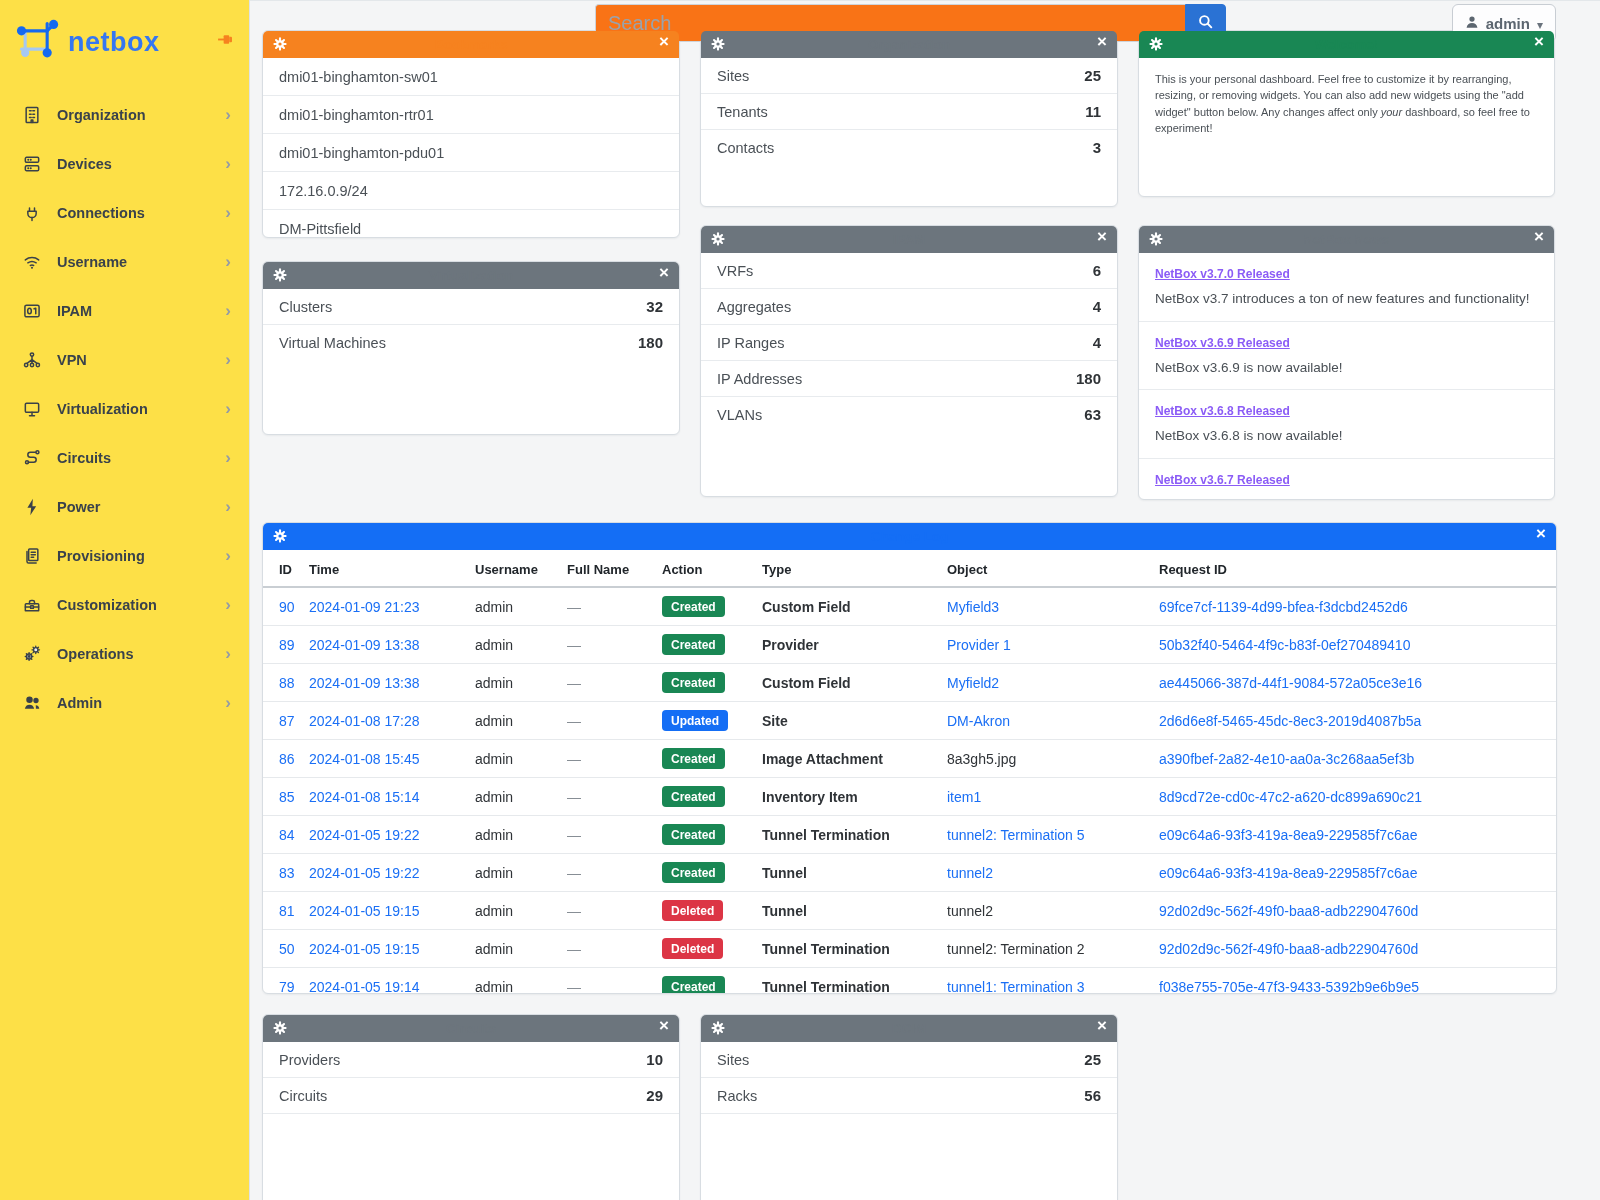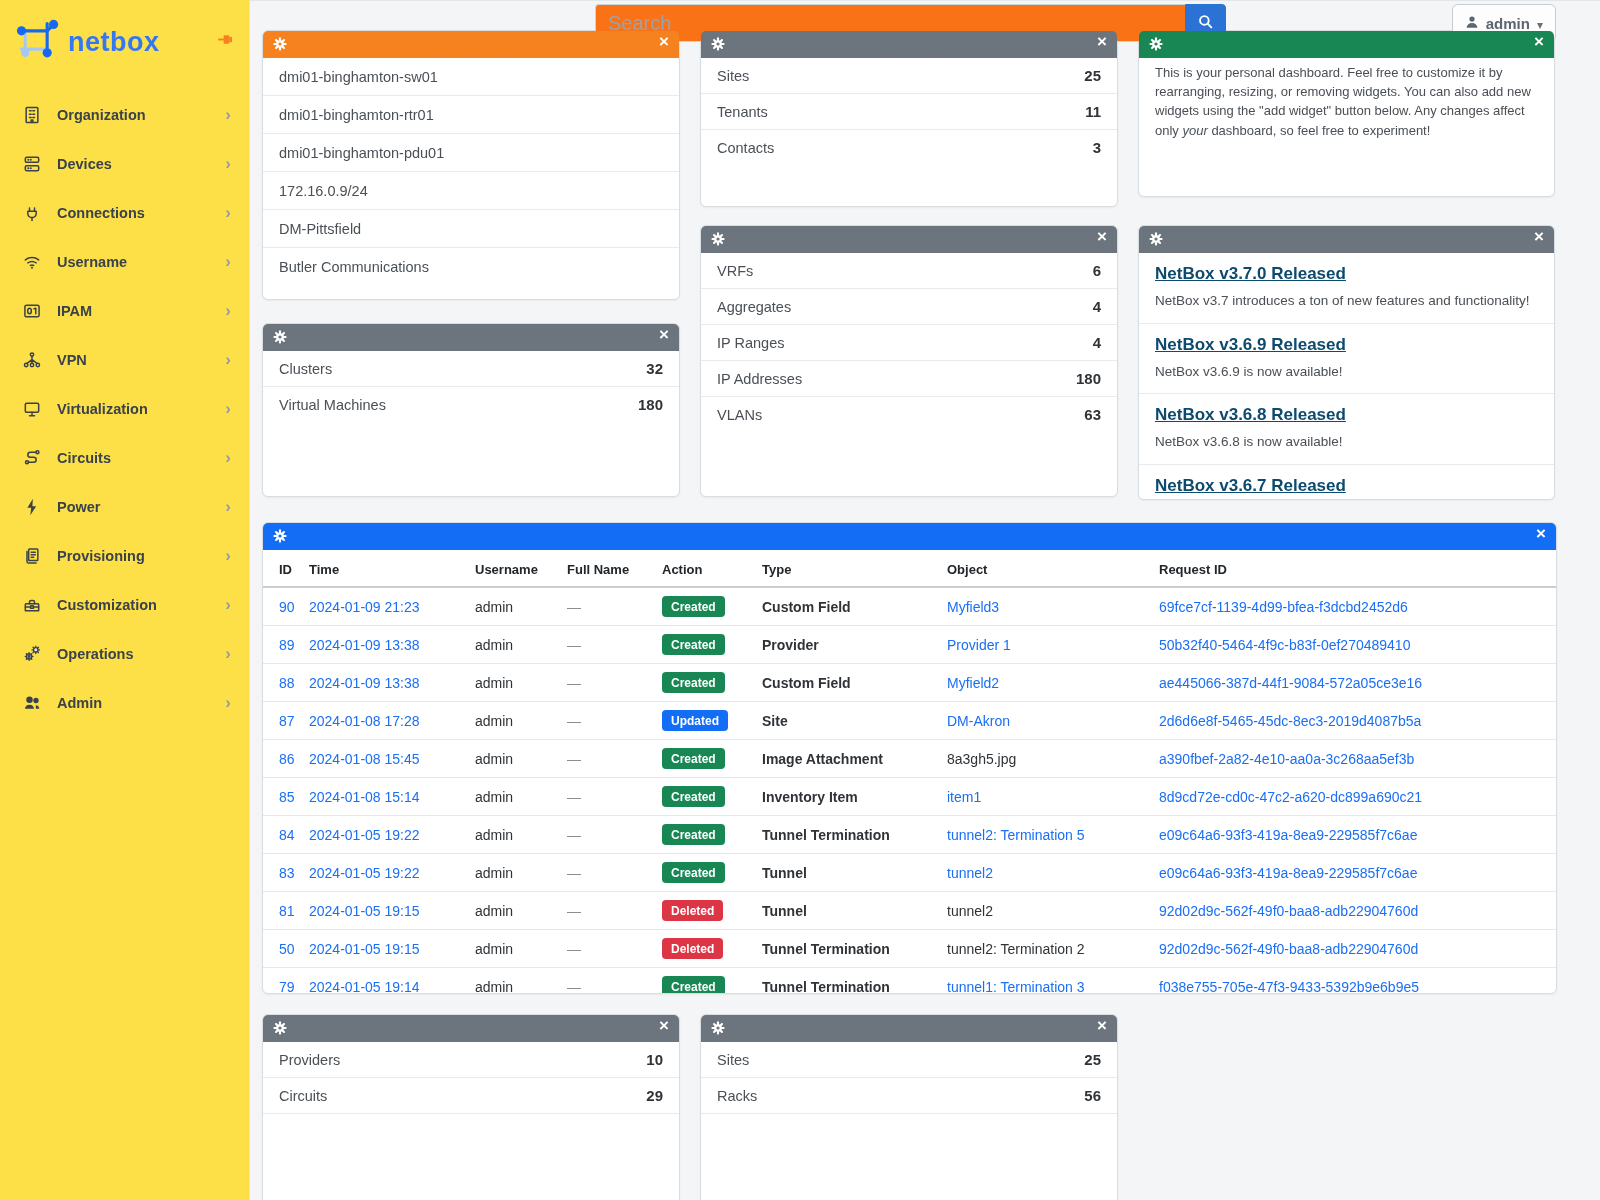--- a/index.html
+++ b/index.html
@@ -43,25 +43,25 @@
   .col:last-child { width:417px; }
   
   .stat-row { display:flex; justify-content:space-between; align-items:center; padding:9px 16px; border-bottom:1px solid #e8ebee; cursor:pointer;}
   .stat-row:last-child { border-bottom:none; }
   .keepline .stat-row:last-child { border-bottom:1px solid #e8ebee; }
   .stat-label { font-size:14.5px; color:#4a5056; }
   .stat-value { font-size:15px; font-weight:bold; color:#2f3337; }
   .bm-row { padding:10.5px 16px; border-bottom:1px solid #e8ebee; font-size:14.5px; color:#4a5056; cursor:pointer;}
   .bm-row:last-child { border-bottom:none; }
   
-  .welcome-body { padding:5px 16px; font-size:13px; line-height:1.48; color:#494f55;}
+  .welcome-body { padding:13px 16px; font-size:11px; line-height:1.48; color:#494f55;}
   
   .news-item { padding:11px 16px 12px 16px; border-bottom:1px solid #e8ebee;}
   .news-item:last-child { border-bottom:none;}
-  .news-headline { font-size:17px; font-weight:bold; color:#0c4a6e; text-decoration:underline; cursor:pointer; display:inline-block;}
+  .news-headline { font-size:12px; font-weight:bold; color:#8b5cf6; text-decoration:underline; cursor:pointer; display:inline-block;}
   .news-summary { font-size:13.5px; color:#494f55; margin-top:7px; line-height:1.45;}
   .news-summary:empty { display:none; }
   
   .cl-card { margin-top:22px; height:472px; }
   table.cl { width:100%; border-collapse:collapse; table-layout:fixed;}
   table.cl th { text-align:left; font-size:13px; color:#21262b; padding:12px 6px 9px 0; border-bottom:2px solid #c9ced3;}
   table.cl th:first-child, table.cl td:first-child { padding-left:16px; }
   table.cl td { font-size:14px; padding:8px 6px 8px 0; border-bottom:1px solid #e6e9ec; overflow:hidden; white-space:nowrap;}
   .w-id{width:46px}.w-time{width:166px}.w-user{width:92px}.w-full{width:95px}.w-act{width:100px}.w-type{width:185px}.w-obj{width:212px}
   a.lnk { color:#1a6ff5; text-decoration:none; cursor:pointer;}
@@ -69,21 +69,21 @@
   .badge { display:inline-block; padding:3.5px 9px; border-radius:4px; color:#fff; font-size:12px; font-weight:bold;}
   .badge[data-variant="created"]{background:#198754}
   .badge[data-variant="updated"]{background:#146ef5}
   .badge[data-variant="deleted"]{background:#dc3545}
   .obj[data-link="true"]{color:#1a6ff5; cursor:pointer;}
   .obj[data-link="false"]{color:#2f3337;}
   .bottom-row { display:flex; gap:20px; margin-top:20px; }
   .bottom-row .card { width:418px; height:200px; }
   
   .mb-a{margin-bottom:23px} .mb-b{margin-bottom:18px} .mb-c{margin-bottom:28px}
-  .h-bm{height:270px}.h-virt{height:174px}.h-org{height:177px}.h-ipam{height:272px}.h-wel{height:167px}.h-news{height:275px}
+  .h-bm{height:208px}.h-virt{height:174px}.h-org{height:177px}.h-ipam{height:272px}.h-wel{height:167px}.h-news{height:275px}
 </style>
 </head>
 <body>
 
 <div class="app">
 
   <aside class="sidebar">
     <div class="brand-row">
       <span>
         <svg width="44" height="44" viewBox="0 0 48 48" fill="none">

